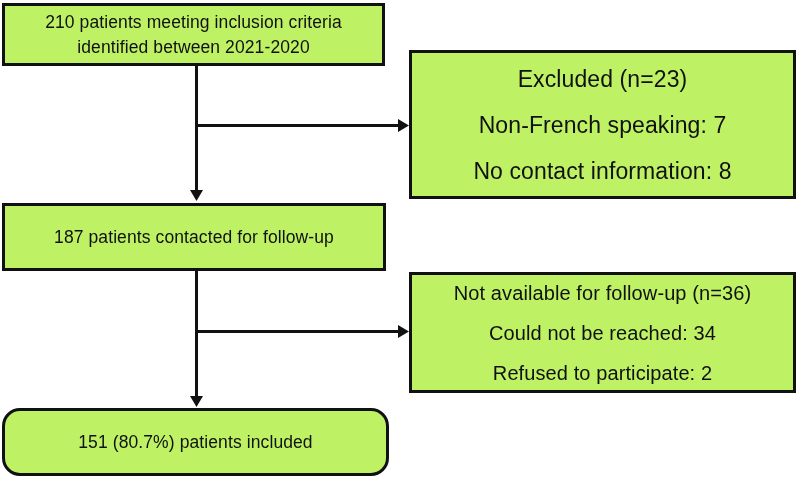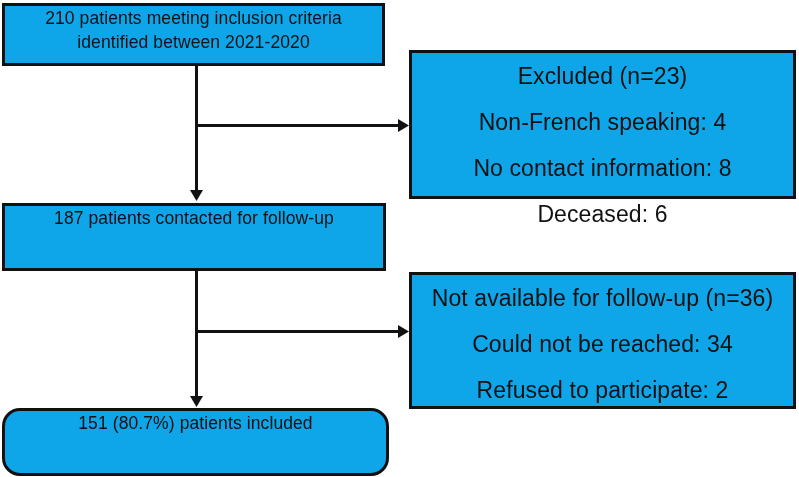--- a/index.html
+++ b/index.html
@@ -15,25 +15,25 @@
     position: relative;
     width: 799px;
     height: 477px;
     background: #ffffff;
     overflow: hidden;
   }
   .flow-box {
     position: absolute;
     box-sizing: border-box;
     border: 3px solid #111111;
-    background: #0ea5e9;
+    background: #bef264;
     display: flex;
     flex-direction: column;
     align-items: center;
-    justify-content: flex-start;
+    justify-content: center;
     text-align: center;
     color: #111111;
     font-size: 17.5px;
     line-height: 1.38;
     letter-spacing: 0.1px;
   }
   .flow-box .line {
     display: block;
     white-space: nowrap;
   }
@@ -66,22 +66,22 @@
     width: 387px;
     height: 149px;
     font-size: 23px;
     line-height: 2.0;
   }
   
   #box-not-available {
     left: 409px;
     top: 272px;
     width: 387px;
-    height: 137px;
-    font-size: 23px;
+    height: 121px;
+    font-size: 20px;
     line-height: 2.0;
   }
   .connector-svg {
     position: absolute;
     left: 0;
     top: 0;
     width: 799px;
     height: 477px;
     pointer-events: none;
   }
@@ -123,23 +123,22 @@
     </g>
   </svg>
 
   <div class="flow-box" id="box-enrolled">
     <span class="line">210 patients meeting inclusion criteria</span>
     <span class="line">identified between 2021-2020</span>
   </div>
 
   <div class="flow-box" id="box-excluded">
     <span class="line">Excluded (n=23)</span>
-    <span class="line">Non-French speaking: 4</span>
+    <span class="line">Non-French speaking: 7</span>
     <span class="line">No contact information: 8</span>
-    <span class="line">Deceased: 6</span>
   </div>
 
   <div class="flow-box" id="box-contacted">
     <span class="line">187 patients contacted for follow-up</span>
   </div>
 
   <div class="flow-box" id="box-not-available">
     <span class="line">Not available for follow-up (n=36)</span>
     <span class="line">Could not be reached: 34</span>
     <span class="line">Refused to participate: 2</span>

